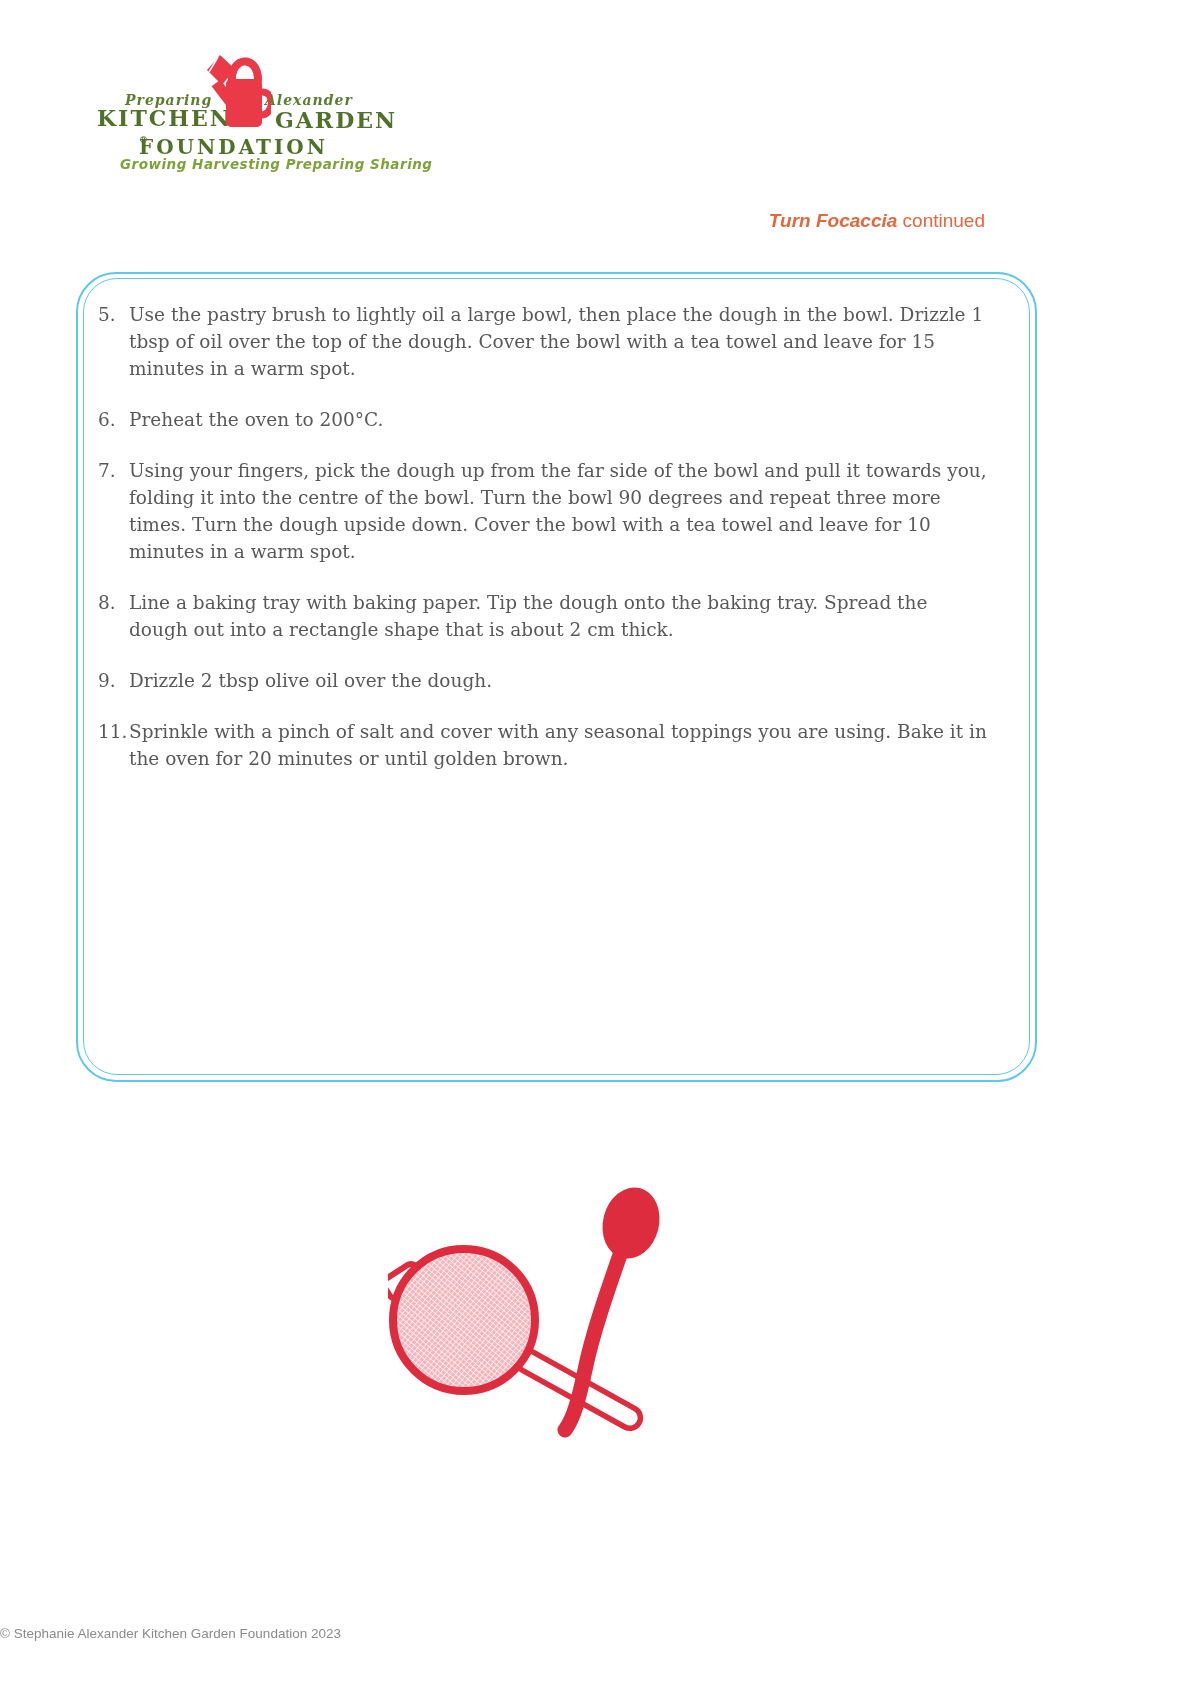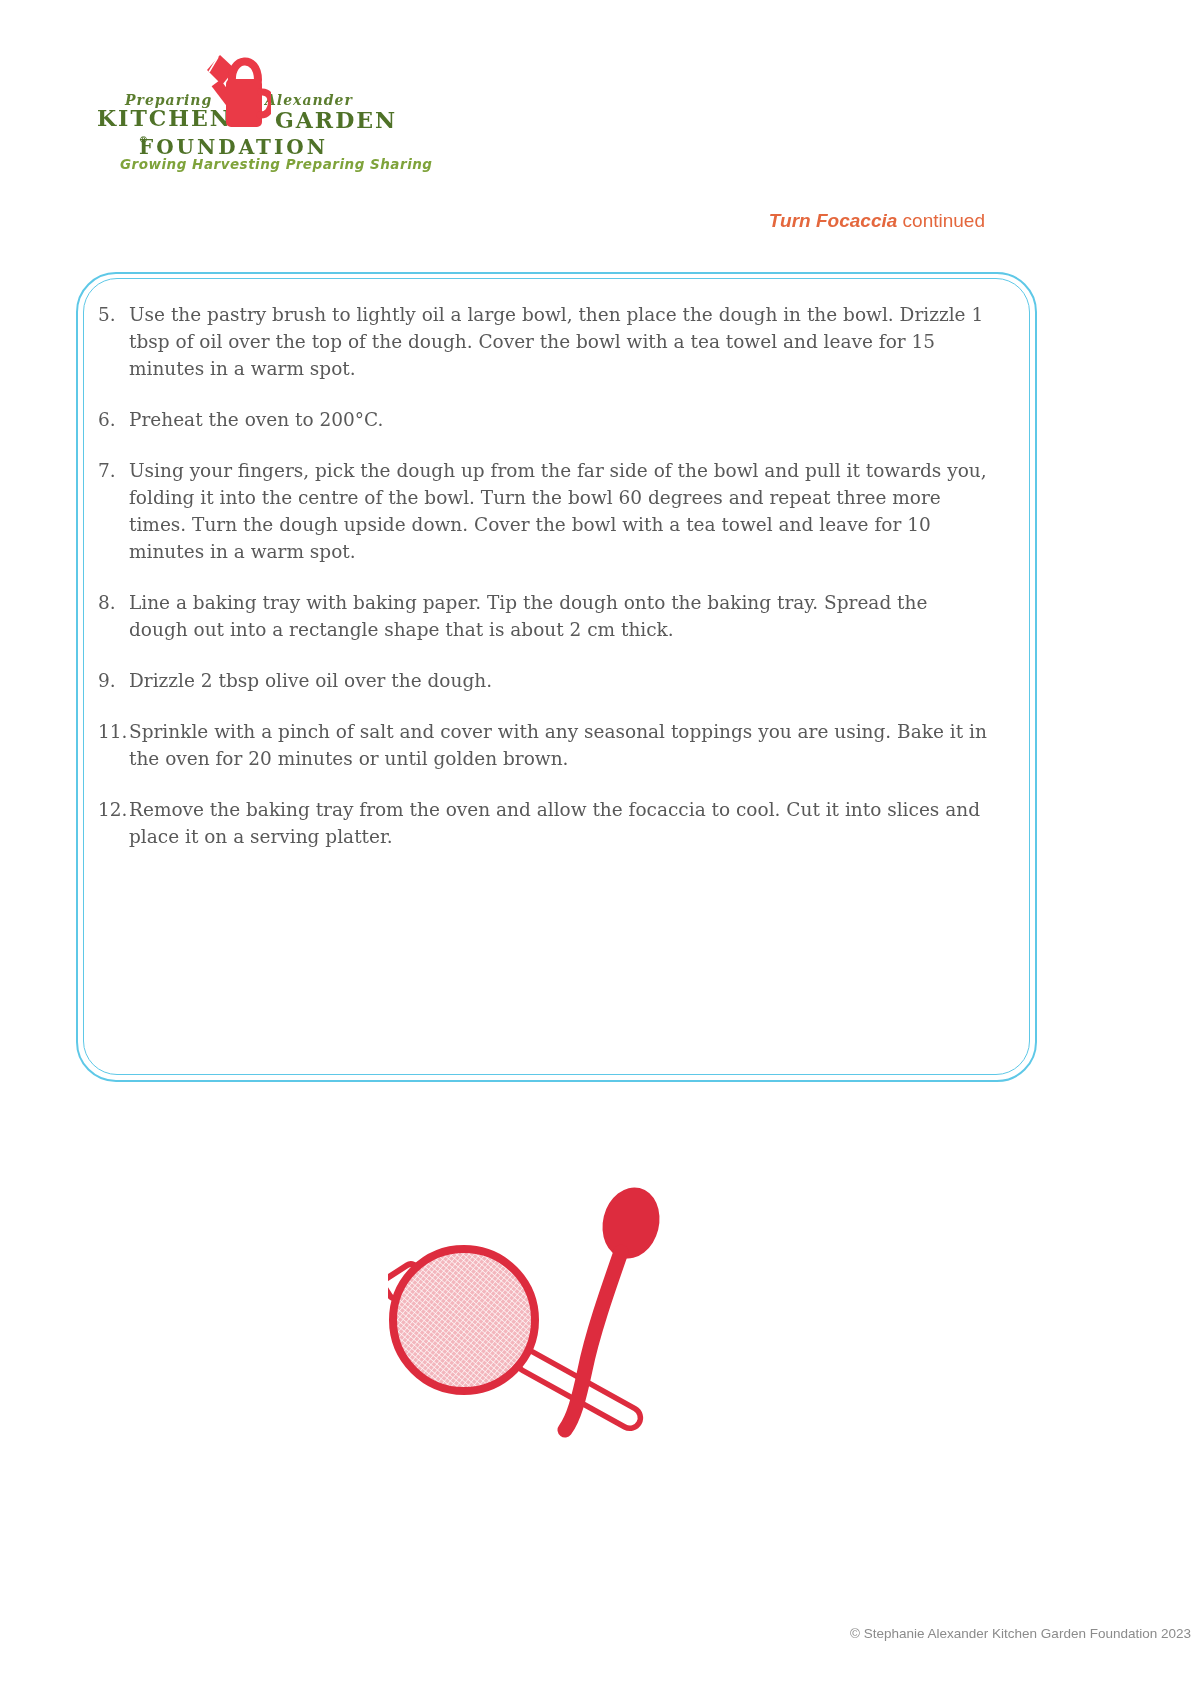--- a/index.html
+++ b/index.html
@@ -29,21 +29,21 @@
     border:2px solid #5ec8e7;border-radius:40px;}
   .recipe-box::before{content:"";position:absolute;inset:4px 5px 5px 5px;
     border:1.5px solid #5ec8e7;border-radius:34px;pointer-events:none;}
   .steps{padding:27px 45px 0 11px;}
   .step{display:grid;grid-template-columns:40px 1fr;margin-bottom:24px;
     font-size:18.5px;line-height:27px;color:#595959;}
   .step-num{padding-left:9px;}
   
   .illustration{position:absolute;left:388px;top:1180px;}
   
-  .page-footer{position:absolute;top:1626px;left:0;width:100%;text-align:right;
+  .page-footer{position:absolute;top:1626px;left:0;width:100%;text-align:left;
     font-family:"Liberation Sans",sans-serif;font-size:13.5px;color:#8b8b8b;}
 </style>
 </head>
 <body>
 
 <div class="logo">
   <span class="logo-script" style="left:30px;top:44px;">Preparing</span>
   <span class="logo-script" style="left:170px;top:44px;">Alexander</span>
   <span class="logo-big" style="left:2px;top:57px;text-align:right;">KITCHEN</span>
   <span class="logo-big" style="left:180px;top:59px;">GARDEN</span>
@@ -78,37 +78,33 @@
       <div class="step">
         <div class="step-num">5.</div>
         <div class="step-text">Use the pastry brush to lightly oil a large bowl, then place the dough in the bowl. Drizzle 1 tbsp of oil over the top of the dough. Cover the bowl with a tea towel and leave for 15 minutes in a warm spot.</div>
       </div>
       <div class="step">
         <div class="step-num">6.</div>
         <div class="step-text">Preheat the oven to 200°C.</div>
       </div>
       <div class="step">
         <div class="step-num">7.</div>
-        <div class="step-text">Using your fingers, pick the dough up from the far side of the bowl and pull it towards you, folding it into the centre of the bowl. Turn the bowl 60 degrees and repeat three more times. Turn the dough upside down. Cover the bowl with a tea towel and leave for 10 minutes in a warm spot.</div>
+        <div class="step-text">Using your fingers, pick the dough up from the far side of the bowl and pull it towards you, folding it into the centre of the bowl. Turn the bowl 90 degrees and repeat three more times. Turn the dough upside down. Cover the bowl with a tea towel and leave for 10 minutes in a warm spot.</div>
       </div>
       <div class="step">
         <div class="step-num">8.</div>
         <div class="step-text">Line a baking tray with baking paper. Tip the dough onto the baking tray. Spread the dough out into a rectangle shape that is about 2 cm thick.</div>
       </div>
       <div class="step">
         <div class="step-num">9.</div>
         <div class="step-text">Drizzle 2 tbsp olive oil over the dough.</div>
       </div>
       <div class="step">
         <div class="step-num">11.</div>
         <div class="step-text">Sprinkle with a pinch of salt and cover with any seasonal toppings you are using. Bake it in the oven for 20 minutes or until golden brown.</div>
-      </div>
-      <div class="step">
-        <div class="step-num">12.</div>
-        <div class="step-text">Remove the baking tray from the oven and allow the focaccia to cool. Cut it into slices and place it on a serving platter.</div>
       </div>
     </div>
 </div>
 
 <svg class="illustration" width="280" height="262" viewBox="0 0 280 262">
   <defs>
     <pattern id="mesh" width="4.2" height="4.2" patternUnits="userSpaceOnUse" patternTransform="rotate(40)">
       <rect width="4.2" height="4.2" fill="#f3b6bd"></rect>
       <path d="M0,0 H4.2 M0,0 V4.2" stroke="#ffffff" stroke-width="1.2"></path>
     </pattern>

